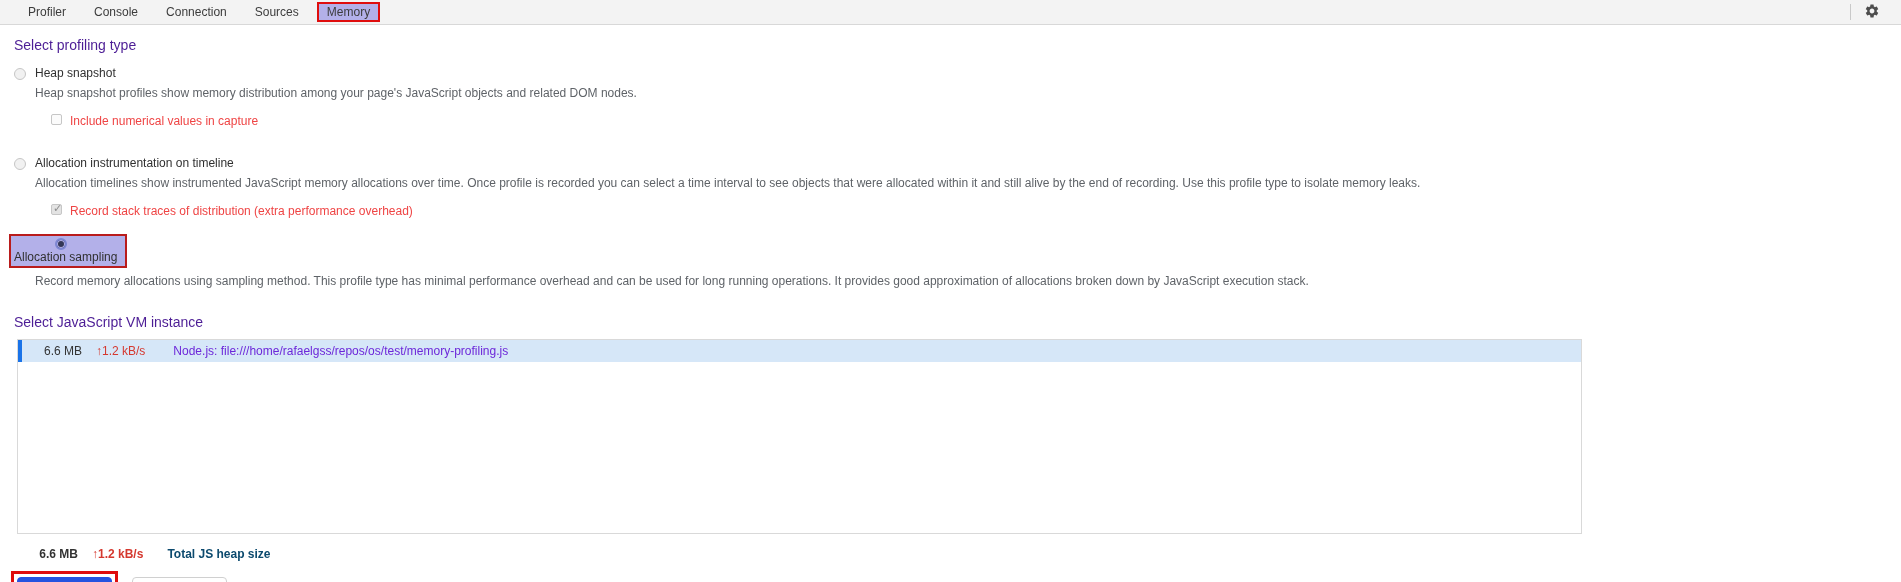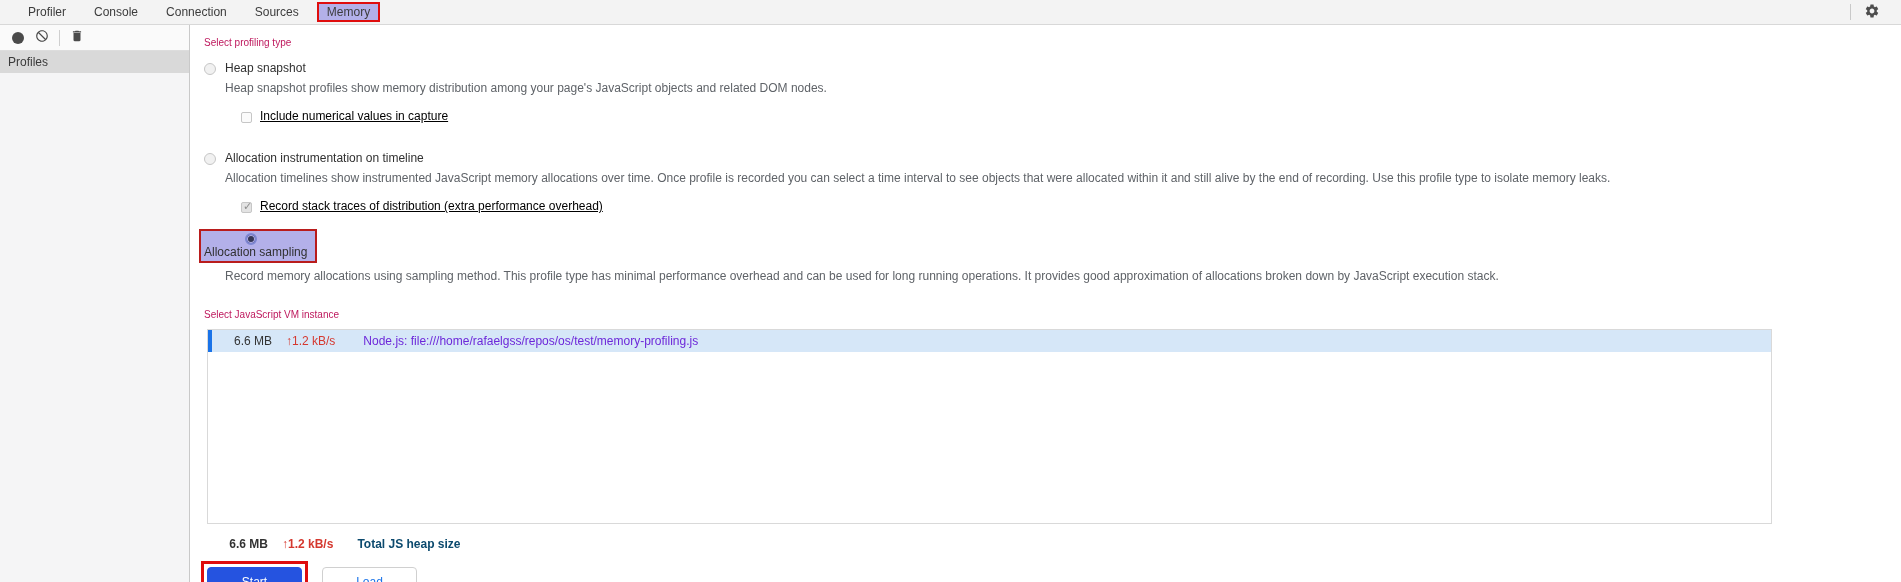--- a/index.html
+++ b/index.html
@@ -78,22 +78,22 @@
   .left-rest { flex: 1; background: #f5f5f6; }
 
   
   .main {
     flex: 1;
     background: #ffffff;
     padding: 12px 0 0 14px;
     overflow: hidden;
   }
   .section-heading {
-    font-size: 10px;
-    color: #be185d;
+    font-size: 14px;
+    color: #4c1d95;
     margin-bottom: 4px;
   }
 
   .option-block { margin-top: 13px; }
   .radio-row { display: flex; align-items: flex-end; }
   .radio {
     width: 12px; height: 12px;
     border-radius: 50%;
     border: 1px solid #c6c6c6;
     background: #f1f1f1;
@@ -105,24 +105,23 @@
     border: 2px solid #7d86d2;
     box-shadow: inset 0 0 0 1px #b3b0e9;
   }
   .radio-label { color: #303030; }
   .option-desc {
     margin: 6px 0 0 21px;
     color: #5f6368;
     white-space: nowrap;
   }
   .checkbox-row {
-    display: flex; align-items: flex-end;
+    display: flex; align-items: flex-start;
     margin: 14px 0 0 37px;
-    color: #000000;
-    text-decoration: underline;
+    color: #ef4444;
   }
   .checkbox {
     width: 11px; height: 11px;
     border: 1px solid #c6c6c6;
     border-radius: 2px;
     background: #fbfbfb;
     margin-right: 8px;
     position: relative;
     flex: 0 0 auto;
   }
@@ -220,46 +219,20 @@
     <span>
       <svg viewBox="0 0 24 24" width="16" height="16" fill="#4d4d4d">
           <path d="M19.14 12.94c.04-.3.06-.61.06-.94 0-.32-.02-.64-.07-.94l2.03-1.58c.18-.14.23-.41.12-.61l-1.92-3.32c-.12-.22-.37-.29-.59-.22l-2.39.96c-.5-.38-1.03-.7-1.62-.94l-.36-2.54c-.04-.24-.24-.41-.48-.41h-3.84c-.24 0-.43.17-.47.41l-.36 2.54c-.59.24-1.13.57-1.62.94l-2.39-.96c-.22-.08-.47 0-.59.22L2.74 8.87c-.12.21-.08.47.12.61l2.03 1.58c-.05.3-.09.63-.09.94s.02.64.07.94l-2.03 1.58c-.18.14-.23.41-.12.61l1.92 3.32c.12.22.37.29.59.22l2.39-.96c.5.38 1.03.7 1.62.94l.36 2.54c.05.24.24.41.48.41h3.84c.24 0 .44-.17.47-.41l.36-2.54c.59-.24 1.13-.56 1.62-.94l2.39.96c.22.08.47 0 .59-.22l1.92-3.32c.12-.22.07-.47-.12-.61l-2.01-1.58zM12 15.6c-1.98 0-3.6-1.62-3.6-3.6s1.62-3.6 3.6-3.6 3.6 1.62 3.6 3.6-1.62 3.6-3.6 3.6z"></path>
         </svg>
     </span>
   </div>
 </div>
 
 <div class="app-body">
 
-  <div class="left-panel">
-    <div class="left-toolbar">
-      <div class="tool-btn">
-        <span class="record-dot"></span>
-      </div>
-      <div class="tool-btn">
-        <span>
-          <svg viewBox="0 0 24 24" width="14" height="14" fill="#4a4a4a">
-              <path d="M12 2C6.48 2 2 6.48 2 12s4.48 10 10 10 10-4.48 10-10S17.52 2 12 2zm0 18c-4.42 0-8-3.58-8-8 0-1.85.63-3.55 1.69-4.9L16.9 18.31C15.55 19.37 13.85 20 12 20zm6.31-3.1L7.1 5.69C8.45 4.63 10.15 4 12 4c4.42 0 8 3.58 8 8 0 1.85-.63 3.55-1.69 4.9z"></path>
-            </svg>
-        </span>
-      </div>
-      <div class="toolbar-sep"></div>
-      <div class="tool-btn">
-        <span>
-          <svg viewBox="0 0 24 24" width="14" height="14" fill="#4a4a4a">
-              <path d="M6 19c0 1.1.9 2 2 2h8c1.1 0 2-.9 2-2V7H6v12zM19 4h-3.5l-1-1h-5l-1 1H5v2h14V4z"></path>
-            </svg>
-        </span>
-      </div>
-    </div>
-    <div class="profiles-header">
-      <span>Profiles</span>
-    </div>
-    <div class="left-rest"></div>
-  </div>
 
   <div class="main">
 
     <div class="section-heading">Select profiling type</div>
 
     <div class="option-block">
       <div class="radio-row">
         <span class="radio"></span>
         <span class="radio-label">Heap snapshot</span>
       </div>

